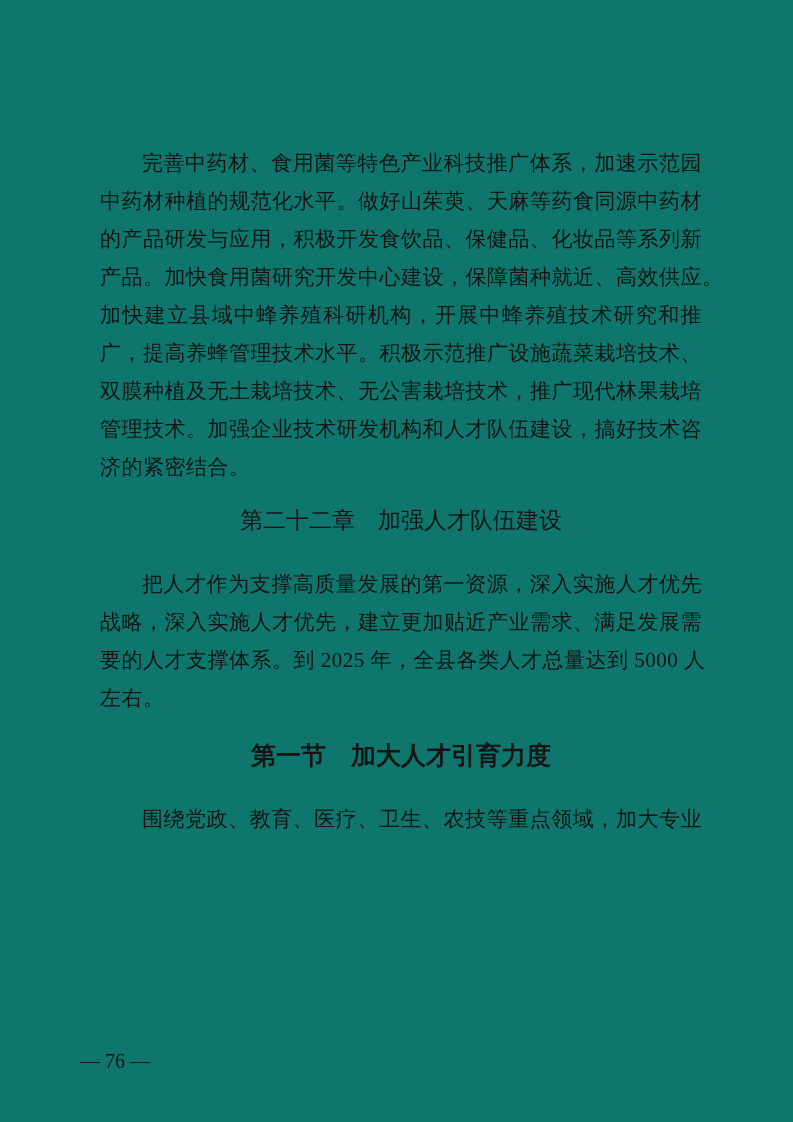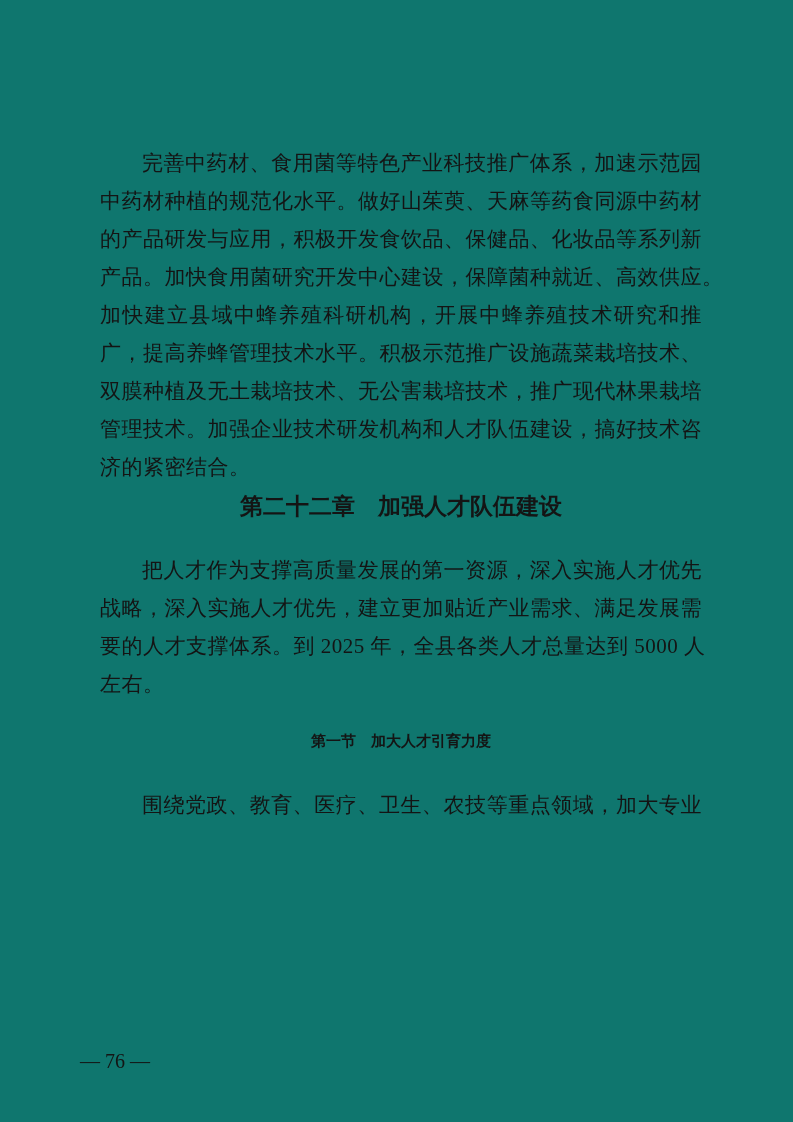--- a/index.html
+++ b/index.html
@@ -38,29 +38,30 @@
     text-indent: 2em;
   }
   .para .line:last-child {
     text-align-last: left;
   }
   .para.continues .line:last-child {
     text-align-last: justify;
   }
   .chapter-heading {
     font-family: "Liberation Sans", "DejaVu Sans", sans-serif;
-    font-weight: bold;
+    font-weight: normal;
     font-size: 23px;
     line-height: 40px;
     text-align: center;
+    margin-top: 14px;
   }
   .section-heading {
     font-family: "Liberation Sans", "DejaVu Sans", sans-serif;
     font-weight: bold;
-    font-size: 15px;
+    font-size: 25px;
     line-height: 40px;
     text-align: center;
     margin-top: 18px;
   }
   .after-heading {
     margin-top: 25px;
     font-family: Liberation Serif, serif;
   }
   .page-footer {
     position: absolute;

